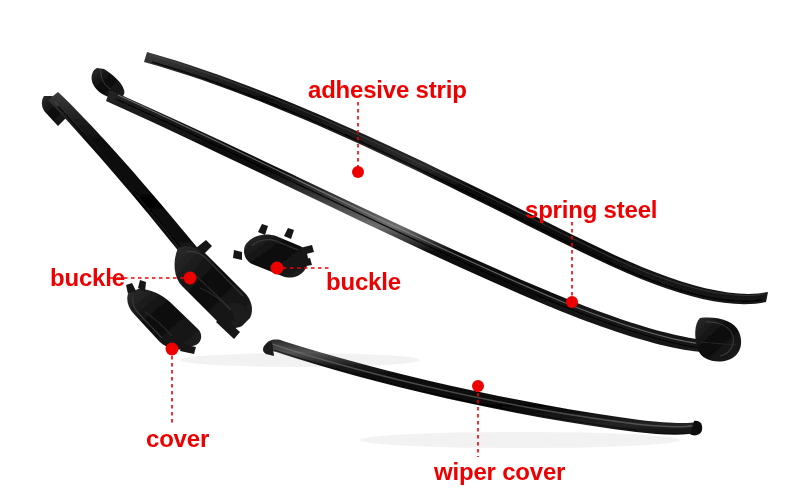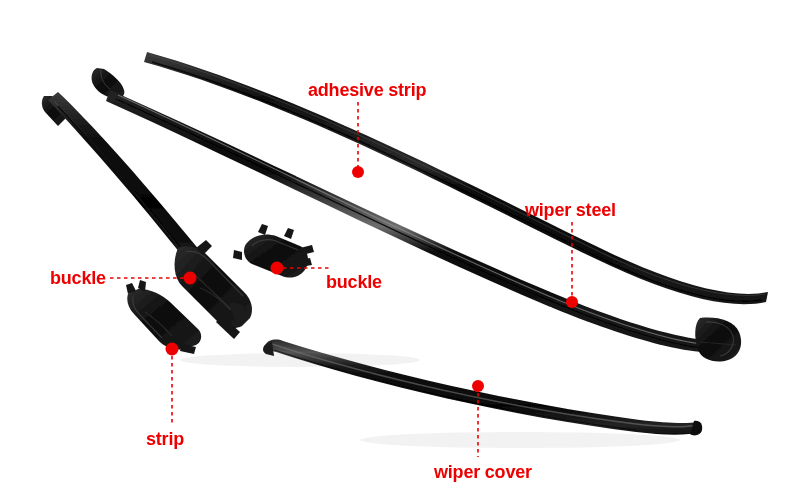--- a/index.html
+++ b/index.html
@@ -27,21 +27,21 @@
     left: 0;
     top: 0;
     width: 801px;
     height: 500px;
   }
   .callout-text {
     position: absolute;
     color: #ee0000;
     font-family: "Liberation Sans", sans-serif;
     font-weight: bold;
-    font-size: 18px;
+    font-size: 24px;
     line-height: 20px;
     white-space: nowrap;
     letter-spacing: -0.2px;
     -webkit-font-smoothing: antialiased;
   }
 </style>
 </head>
 <body>
 
 <div id="stage">
@@ -216,23 +216,23 @@
     </g>
 
     <g>
       <line x1="478" y1="393" x2="478" y2="457" stroke="#ee0000" stroke-width="1.6" stroke-dasharray="3.5 3.5"></line>
       <circle cx="478" cy="386" r="6" fill="#ee0000"></circle>
     </g>
   </svg>
 
   <div class="callout-text" style="left:308px; top:80px;">adhesive strip</div>
 
-  <div class="callout-text" style="left:525px; top:200px;">wiper steel</div>
+  <div class="callout-text" style="left:525px; top:200px;">spring steel</div>
 
   <div class="callout-text" style="left:50px; top:268px;">buckle</div>
 
   <div class="callout-text" style="left:326px; top:272px;">buckle</div>
 
-  <div class="callout-text" style="left:146px; top:429px;">strip</div>
+  <div class="callout-text" style="left:146px; top:429px;">cover</div>
 
   <div class="callout-text" style="left:434px; top:462px;text-align:center;">wiper cover</div>
 
 </div>
 
 </body></html>

